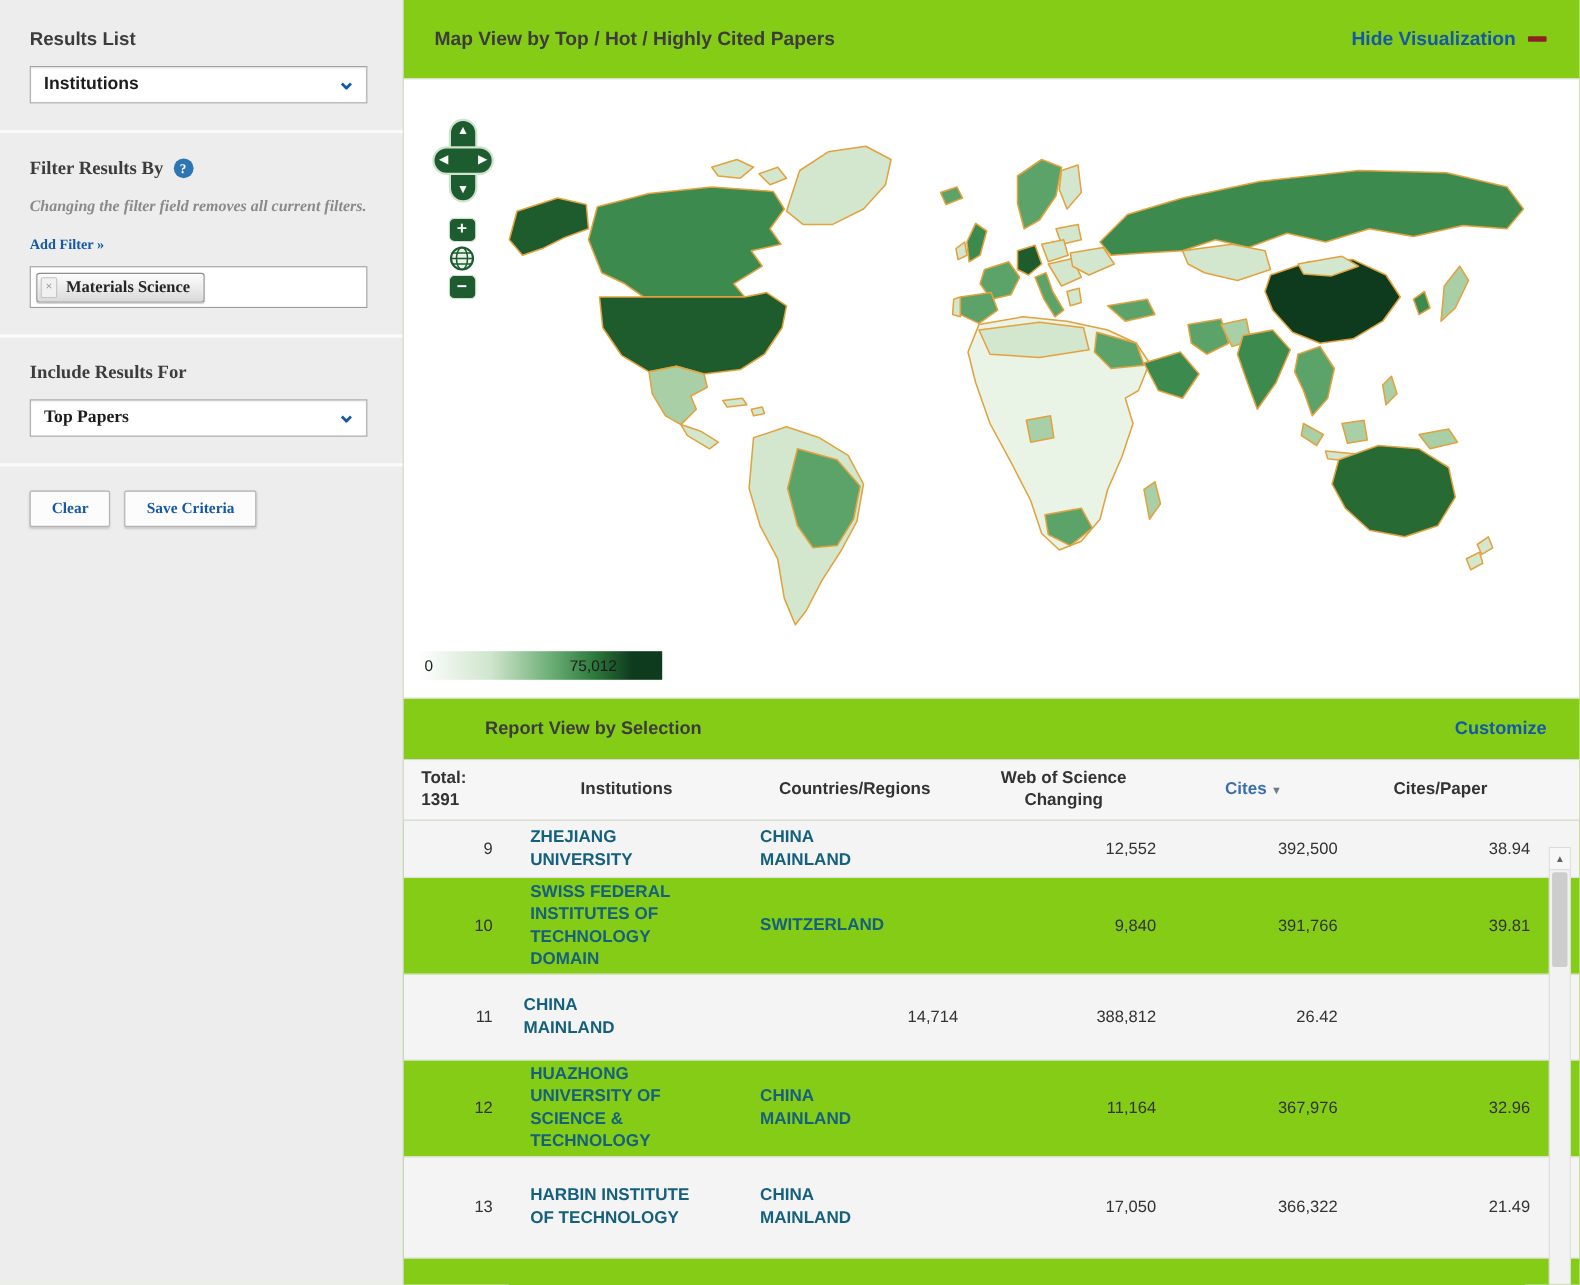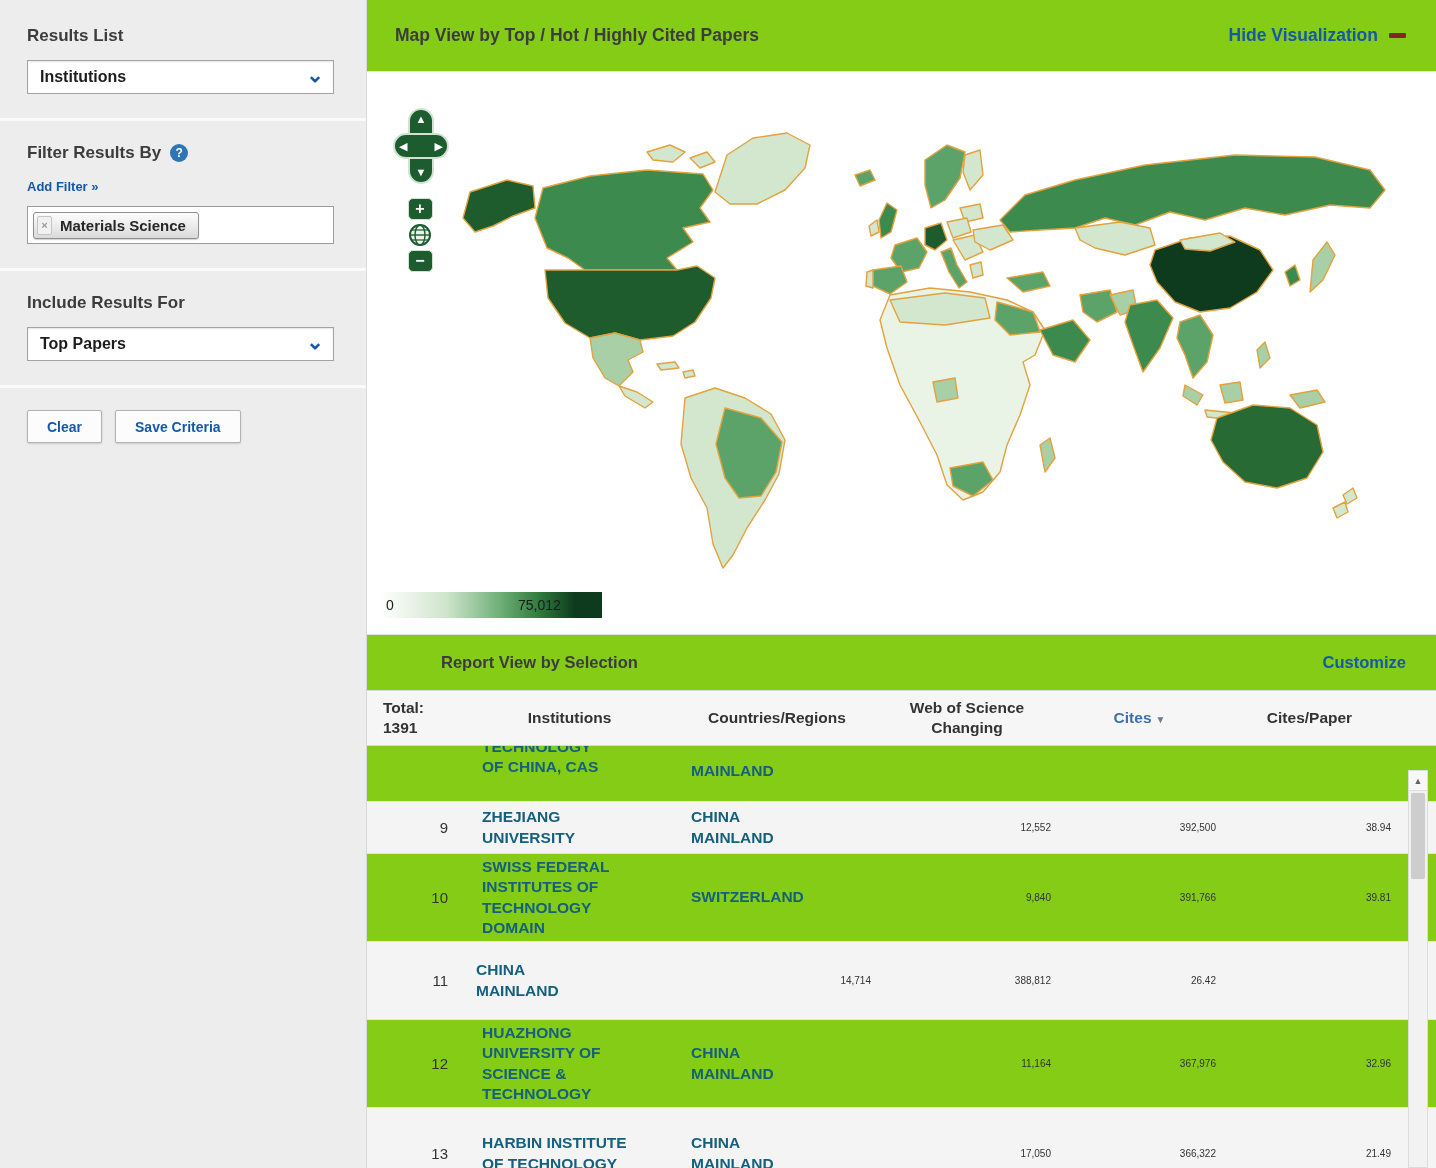--- a/index.html
+++ b/index.html
@@ -9,21 +9,21 @@
     font-family:"Liberation Sans", sans-serif; color:#333;
   }
   .page { display:flex; width:1436px; height:1168px; }
 
   
   .sidebar { width:367px; background:#ededed; border-right:1px solid #d8d8d8; flex:none; }
   .panel { padding:0 30px 24px 27px; }
   .panel.bordered { border-top:3px solid #fafafa; }
   .panel h2 { font-size:17px; font-weight:bold; color:#3c3c3c; margin:0 0 14px 0; display:flex; align-items:center; }
   .p-results { padding-top:26px; }
-  .p-filter, .p-include, .p-buttons { padding-top:22px; }
+  .p-filter, .p-include, .p-buttons { padding-top:22px;font-family:Liberation Serif, serif; }
 
   .dropdown { height:34px; width:307px; background:#fff; border:1px solid #a3a3a3;
     display:flex; align-items:center; justify-content:space-between;
     box-shadow:inset 0 1px 2px rgba(0,0,0,.10); cursor:pointer; }
   .dd-value { padding-left:12px; font-weight:bold; font-size:16px; color:#1c1c1c; }
   .dd-arrow { width:36px; height:100%; display:flex; align-items:center; justify-content:center;
     color:#1558a7; font-size:21px; font-weight:bold; line-height:1; padding-bottom:6px; }
 
   .help-badge { display:inline-flex; align-items:center; justify-content:center;
     width:18px; height:18px; border-radius:50%; background:#2e76b3; color:#fff;
@@ -102,21 +102,21 @@
 
   .table-body { position:relative; flex:1; overflow:hidden; }
   .t-row { border-bottom:1px solid #e3e3e3; align-items:center; }
   .t-row.alt { background:#f4f4f4; }
   .cell-rank { text-align:right; padding-right:14px; font-size:15px; color:#333; }
   .cell-inst { padding-left:20px; }
   .cell-inst .inner, .cell-country .inner { max-width:160px; color:#15607c;
     font-weight:bold; font-size:15.5px; line-height:1.32; cursor:pointer; }
   .cell-country { padding-left:14px; }
   .cell-country .inner { max-width:118px; }
-  .cell-num { text-align:right; font-size:10px; color:#333; padding-right:6px; }
+  .cell-num { text-align:right; font-size:15px; color:#333; padding-right:6px; }
 
   .rh-partial { height:56px; overflow:hidden; align-items:start; }
   .rh-partial .cell-inst .inner { margin-top:-9px; }
   .rh-partial .cell-country .inner { margin-top:15px; }
   .rh-9  { height:52px; }
   .rh-10 { height:88px; }
   .rh-11 { height:78px; }
   .rh-12 { height:88px; }
   .rh-13 { height:92px; }
 
@@ -142,20 +142,21 @@
         <span class="dd-value">Institutions</span>
         <span class="dd-arrow">⌄</span>
       </div>
     </section>
 
     <section class="panel p-filter bordered">
       <h2>
         <span>Filter Results By</span>
         <span class="help-badge">?</span>
       </h2>
+      <p class="filter-note">Changing the filter field removes all current filters.</p>
       <a class="add-filter">Add Filter »</a>
       <div class="filter-box">
         <span class="filter-tag">
           <span class="tag-grip">×</span>
           <span>Materials Science</span>
         </span>
       </div>
     </section>
 
     <section class="panel p-include bordered">
@@ -290,35 +291,20 @@
       <div class="gh-cell">Countries/Regions</div>
       <div class="gh-cell">Web of Science Changing</div>
       <div class="gh-cell gh-cites">
         <span>Cites</span><span class="sort-icon">▼</span>
       </div>
       <div class="gh-cell">Cites/Paper</div>
     </div>
 
     <div class="table-body">
 
-      <div class="t-row cols rh-partial">
-        <div class="cell-rank"></div>
-        <div class="cell-inst">
-          <div class="inner">
-            <div>TECHNOLOGY</div>
-            <div>OF CHINA, CAS</div>
-          </div>
-        </div>
-        <div class="cell-country">
-          <div class="inner">MAINLAND</div>
-        </div>
-        <div class="cell-num"></div>
-        <div class="cell-num"></div>
-        <div class="cell-num"></div>
-      </div>
 
       <div class="t-row cols rh-9 alt">
         <div class="cell-rank">9</div>
         <div class="cell-inst">
             <div class="inner">ZHEJIANG UNIVERSITY</div>
           </div>
         <div class="cell-country">
             <div class="inner">CHINA MAINLAND</div>
           </div>
         <div class="cell-num">12,552</div>

